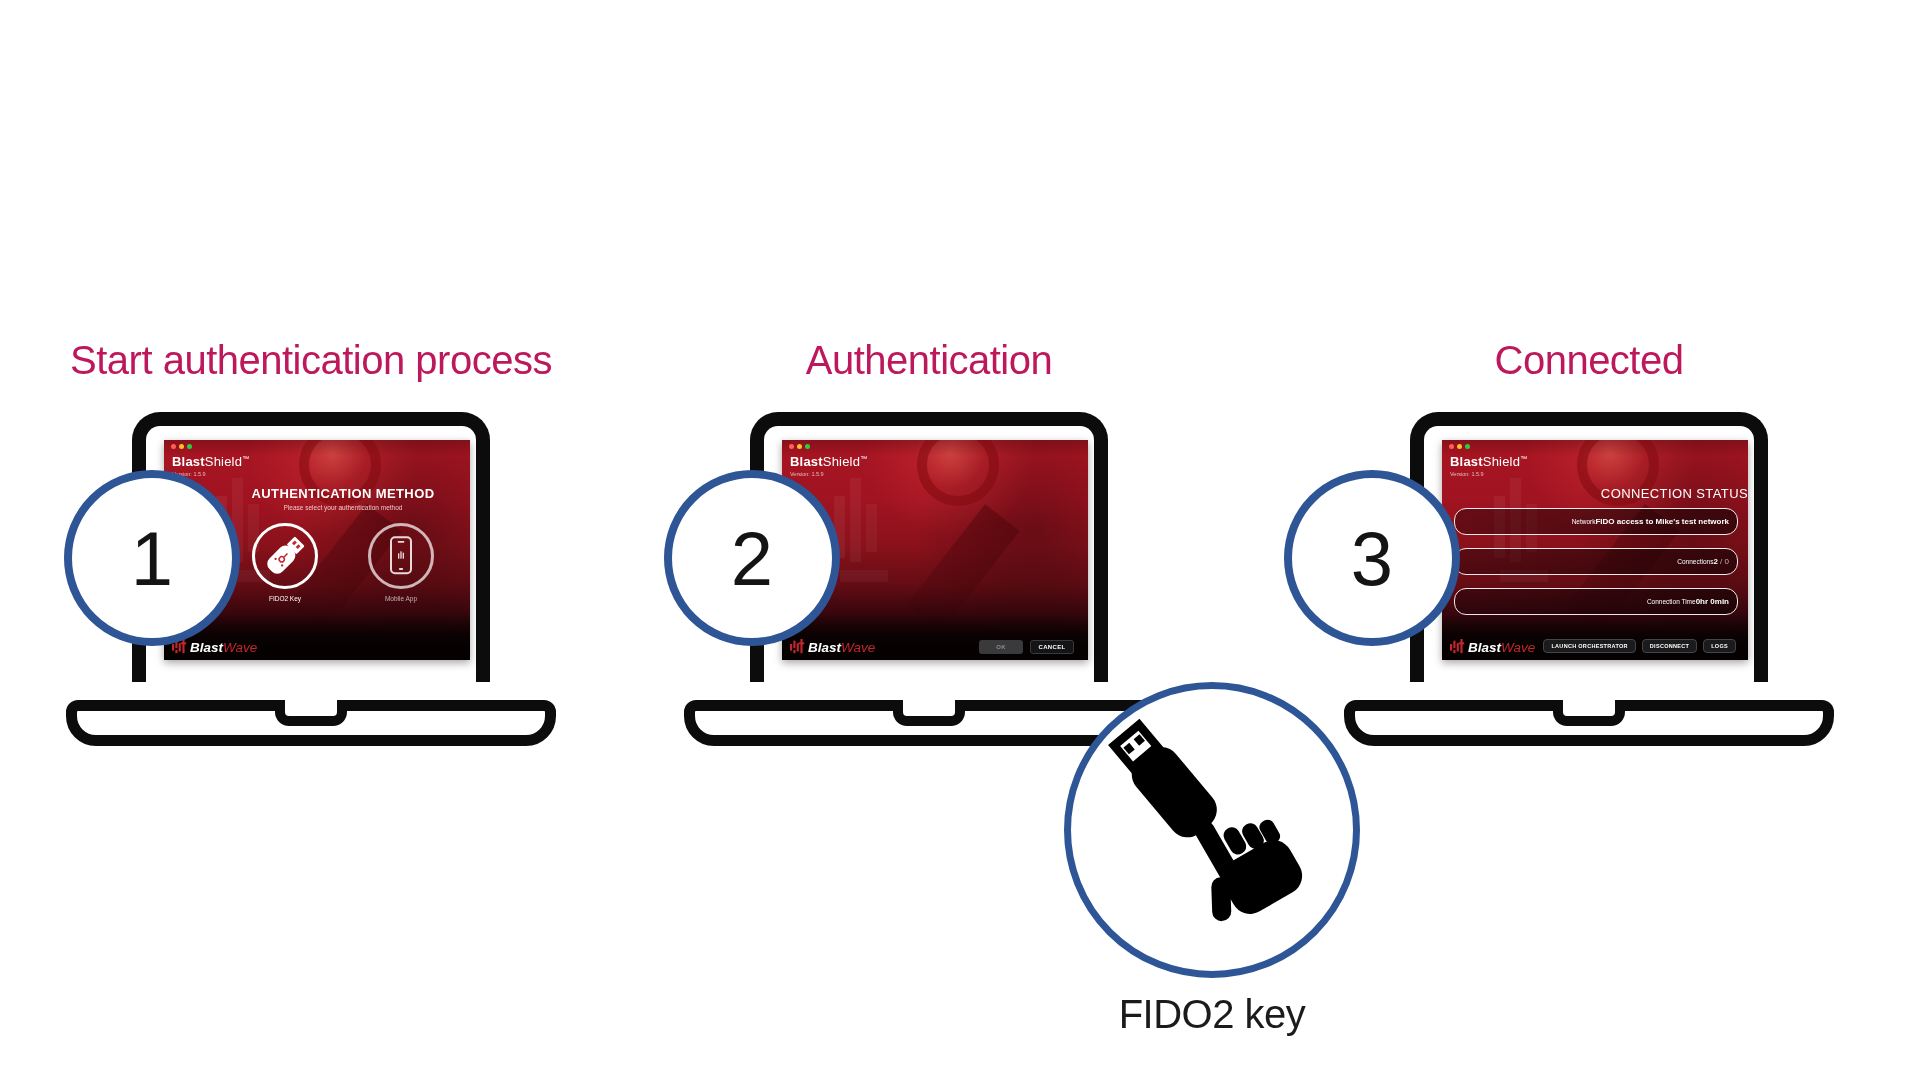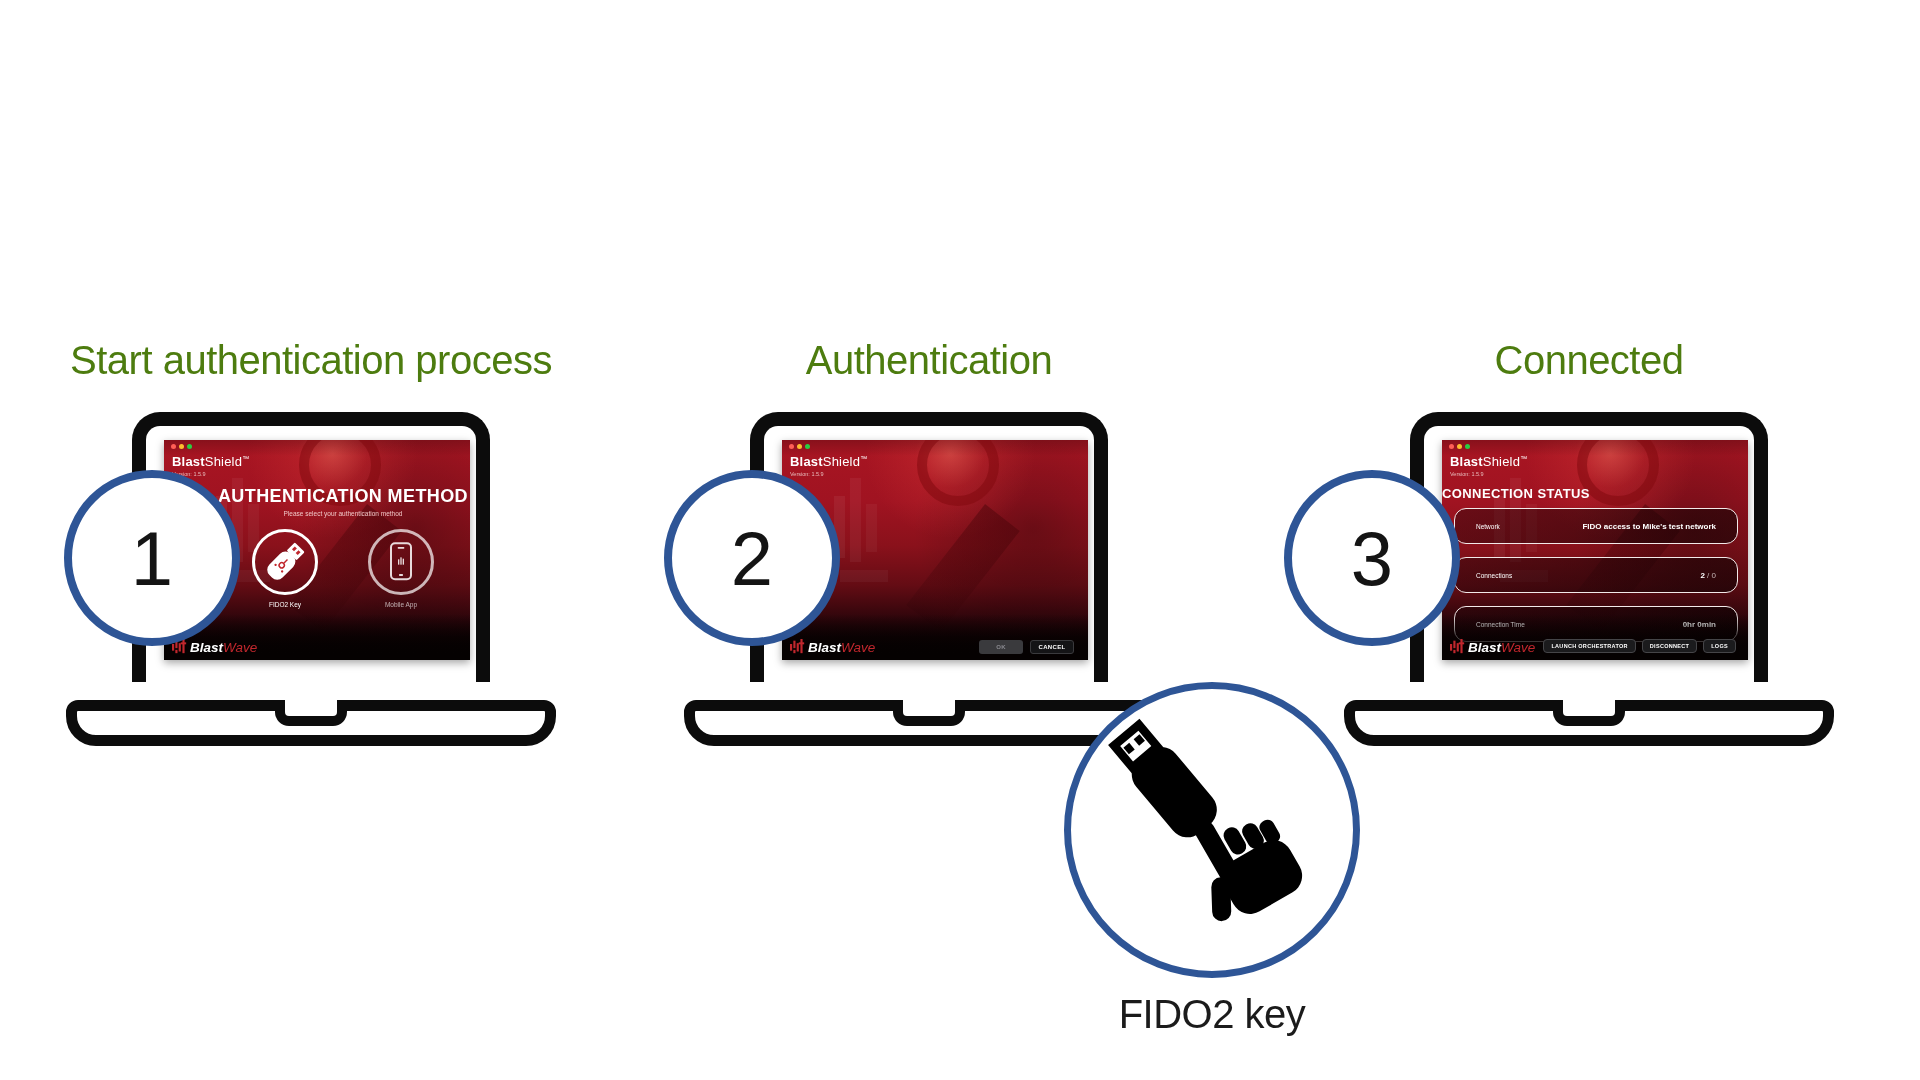--- a/index.html
+++ b/index.html
@@ -1,21 +1,21 @@
 <!DOCTYPE html>
 <html><head>
 <meta charset="utf-8">
 <style>
   html,body { margin:0; padding:0; background:#fff; }
   .canvas { position:relative; width:1920px; height:1080px; background:#fff; overflow:hidden;
             font-family:"Liberation Sans", sans-serif; }
 
   
   .step-title { position:absolute; top:338px; width:600px; text-align:center;
-                font-size:40px; letter-spacing:-0.5px; color:#4d7c0f; font-weight:400; }
+                font-size:40px; letter-spacing:-0.5px; color:#be185d; font-weight:400; }
   .t1 { left:11px; } .t2 { left:629px; } .t3 { left:1289px; }
 
   
   .laptop { position:absolute; top:412px; width:358px; height:334px; }
   .lp1 { left:132px; } .lp2 { left:750px; } .lp3 { left:1410px; }
   .lid { position:absolute; left:0; top:0; width:358px; height:270px; box-sizing:border-box;
          border:14px solid #0c0c0c; border-bottom:none; border-radius:28px 28px 0 0; background:#fff; }
   .base { position:absolute; left:50%; transform:translateX(-50%); top:288px; width:490px; height:46px;
           box-sizing:border-box; border:11px solid #0c0c0c; border-radius:12px 12px 30px 30px; background:#fff; }
   .notch { position:absolute; left:50%; transform:translateX(-50%); top:-11px; width:72px; height:26px;
@@ -48,21 +48,21 @@
   .brand .b { font-weight:700; } .brand .tm { font-size:7px; vertical-align:super; }
   .version { position:absolute; left:8px; top:31px; font-size:5.5px; color:#e8bcbc; }
   .screen-footer { position:absolute; left:0; right:0; bottom:0; height:46px;
                    background:linear-gradient(180deg, rgba(5,1,1,0) 0%, rgba(5,1,1,.7) 50%, #050101 85%); }
   .bw-logo { position:absolute; left:8px; bottom:5px; display:flex; align-items:flex-end; gap:3px; }
   .bw-text { font-size:13.5px; line-height:14px;font-style:italic; }
   .bw-text .b { font-weight:700; color:#fff; } .bw-text .w { color:#c1272d; }
 
   
   .s1-center { position:absolute; left:0; right:0; top:46px; text-align:center; transform:translateX(26px); }
-  .s1-heading { font-size:18px; font-weight:700; letter-spacing:.4px; }
+  .s1-heading { font-size:13px; font-weight:700; letter-spacing:.4px; }
   .s1-sub { margin-top:3px; font-size:6.5px; color:#f0c6c6; }
   .opts { margin-top:12px; display:flex; justify-content:center; gap:46px; }
   .opt { width:70px; }
   .opt-circle { width:66px; height:66px; box-sizing:border-box; border:3.5px solid #fff; border-radius:50%;
                 margin:0 auto; display:flex; align-items:center; justify-content:center; }
   .opt-label { margin-top:6px; font-size:6.5px; color:#fff; }
   .opt.mobile .opt-circle { border-color:rgba(255,255,255,.7); border-width:3px; }
   .opt.mobile .opt-label { opacity:.65; }
 
   
@@ -71,26 +71,26 @@
   .s2-input { margin:10px auto 0; width:178px; height:26px; box-sizing:border-box;
               border:1.5px solid #e9d4d4; border-radius:14px;
               background:linear-gradient(180deg, rgba(30,4,8,.30), rgba(12,2,4,.55)); }
   .s2-btns { position:absolute; right:14px; bottom:6px; display:flex; gap:7px; }
   .mini-btn { height:14px; display:flex; align-items:center; justify-content:center;
               font-size:6px; font-weight:700; letter-spacing:.3px; border-radius:3px; box-sizing:border-box; }
   .btn-ok { width:44px; background:#3a3a3d; color:#8a8a90; }
   .btn-cancel { width:44px; background:#141416; color:#fff; border:0.5px solid #3a3a3d; }
 
   
-  .s3-heading { position:absolute; left:0; right:0; top:46px; text-align:left;
-                font-size:13px; font-weight:700; letter-spacing:.4px; }
+  .s3-heading { position:absolute; left:0; right:0; top:46px; text-align:right;
+                font-size:13px; font-weight:400; letter-spacing:.4px; }
   .s3-rows { position:absolute; left:12px; right:10px; top:68px; display:flex; flex-direction:column; gap:13px; }
-  .s3-row { height:36px; box-sizing:border-box; border:1.5px solid #f3e9e9; border-radius:12px;
+  .s3-row { height:27px; box-sizing:border-box; border:1.5px solid #f3e9e9; border-radius:12px;
             background:linear-gradient(90deg, rgba(30,4,8,.40), rgba(8,1,2,.55));
-            display:flex; align-items:center; justify-content:space-between; padding:0 21px; }
+            display:flex; align-items:center; justify-content:flex-end; padding:0 8px; }
   .s3-label { font-size:6.5px; color:#fff; }
   .s3-value { font-size:8px; font-weight:700; color:#fff; }
   .s3-value .dim { font-weight:400; color:#c5b6b6; }
   .s3-btns { position:absolute; right:12px; bottom:7px; display:flex; gap:6px; }
   .s3-btn { background:#1b1b1d; border:0.5px solid #454548; color:#fff; font-size:5.5px; font-weight:700;
             letter-spacing:.3px; padding:0 7px; height:14px; display:flex; align-items:center;
             border-radius:4px; box-sizing:border-box; }
 
   
   .num-circle { position:absolute; top:470px; width:176px; height:176px; box-sizing:border-box;

